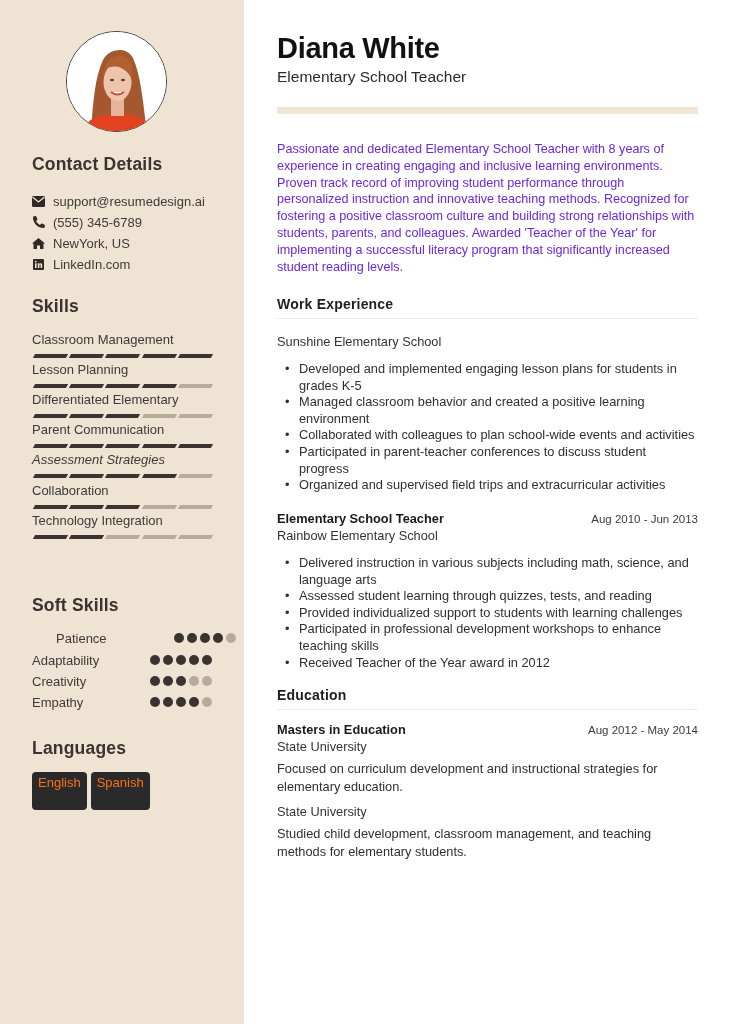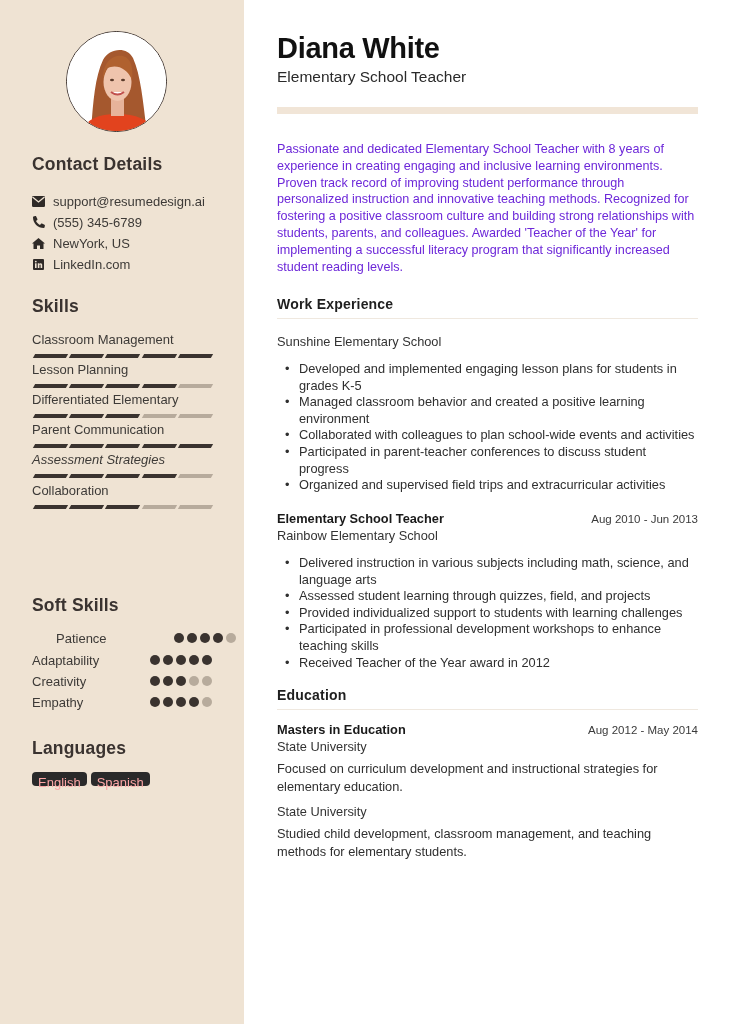--- a/index.html
+++ b/index.html
@@ -20,21 +20,21 @@
   .skill-bars { display: flex; gap: 3px; margin-top: 6px; height: 5px; padding-left: 2px; }
   .skill-bars span { flex: 1; height: 4px; transform: skewX(-30deg); background: #3a332f; }
   .skill-bars span.off { background: #b7ab9c; }
 
   .soft { position: absolute; left: 32px; width: 180px; height: 18px; display: flex; justify-content: space-between; align-items: center; font-size: 13px; color: #3d3a37; }
   .dots { display: flex; gap: 3px; }
   .dots span { width: 10px; height: 10px; border-radius: 50%; background: #3a332f; }
   .dots span.off { background: #b7ab9c; }
 
   .langs { position: absolute; left: 32px; top: 772px; display: flex; gap: 4px; }
-  .lang { background: #2a2a2a; color: #fca5a5; font-size: 13px; padding: 3px 6px; border-radius: 4px; height: 14px; line-height: 16px; }
+  .lang { background: #2a2a2a; color: #f97316; font-size: 13px; padding: 3px 6px; border-radius: 4px; height: 38px; line-height: 16px; }
 
   .name { position: absolute; top: 32px; left: 0; font-size: 29px; font-weight: 700; color: #111111; letter-spacing: -0.3px; }
   .title { position: absolute; top: 68px; left: 0; font-size: 15.5px; color: #2a2a2a; }
   .hdr-bar { position: absolute; top: 107px; left: 0; width: 421px; height: 7px; background: #f1e5d7; }
   .summary { position: absolute; top: 141px; left: 0; width: 421px; font-size: 12.6px; line-height: 16.8px; color: #6d28d9; }
 
   .sec-h { position: absolute; left: 0; width: 421px; font-size: 14px; font-weight: 700; color: #1f1f1f; padding-bottom: 6px; border-bottom: 1px solid #efe8df; letter-spacing: 0.2px; }
 
   .entry { position: absolute; left: 0; width: 421px; }
   .entry-top { display: flex; justify-content: space-between; align-items: baseline; }
@@ -159,20 +159,30 @@
   <div class="skill" style="top:483px;">
     <div class="skill-label">Collaboration</div>
     <div class="skill-bars">
         <span></span>
         <span></span>
         <span></span>
         <span class="off"></span>
         <span class="off"></span>
       </div>
   </div>
+  <div class="skill" style="top:513px;">
+    <div class="skill-label">Technology Integration</div>
+    <div class="skill-bars">
+        <span></span>
+        <span></span>
+        <span class="off"></span>
+        <span class="off"></span>
+        <span class="off"></span>
+      </div>
+  </div>
 
   <div class="side-h" style="top:595px;">Soft Skills</div>
 
   <div class="soft" style="top:629px;margin-left:24px;">
     <span>Patience</span>
     <span class="dots">
         <span></span>
         <span></span>
         <span></span>
         <span></span>
@@ -237,21 +247,21 @@
   </div>
 
   <div class="entry" style="top:511px;">
     <div class="entry-top">
       <span class="entry-role">Elementary School Teacher</span>
       <span class="entry-date">Aug 2010 - Jun 2013</span>
     </div>
     <div class="entry-org">Rainbow Elementary School</div>
     <ul>
       <li>Delivered instruction in various subjects including math, science, and language arts</li>
-      <li>Assessed student learning through quizzes, field, and projects</li>
+      <li>Assessed student learning through quizzes, tests, and reading</li>
       <li>Provided individualized support to students with learning challenges</li>
       <li>Participated in professional development workshops to enhance teaching skills</li>
       <li>Received Teacher of the Year award in 2012</li>
     </ul>
   </div>
 
   <div class="sec-h" style="top:687px;">Education</div>
 
   <div class="entry" style="top:722px;">
     <div class="entry-top">

